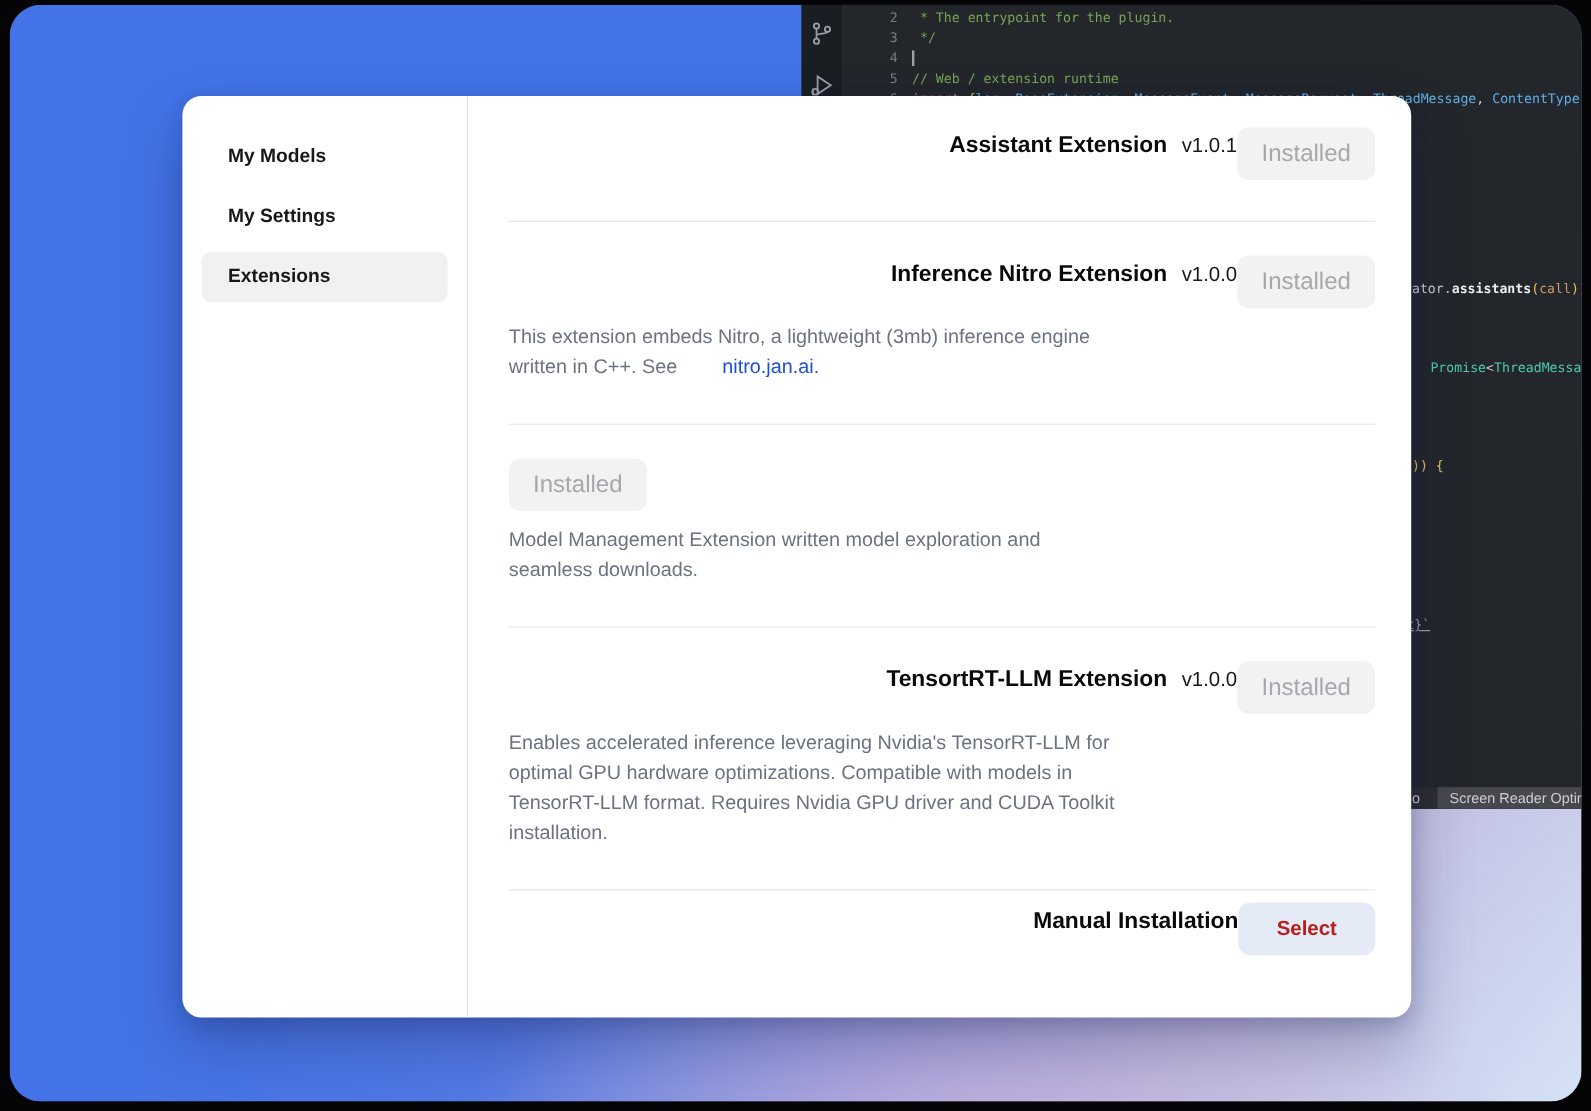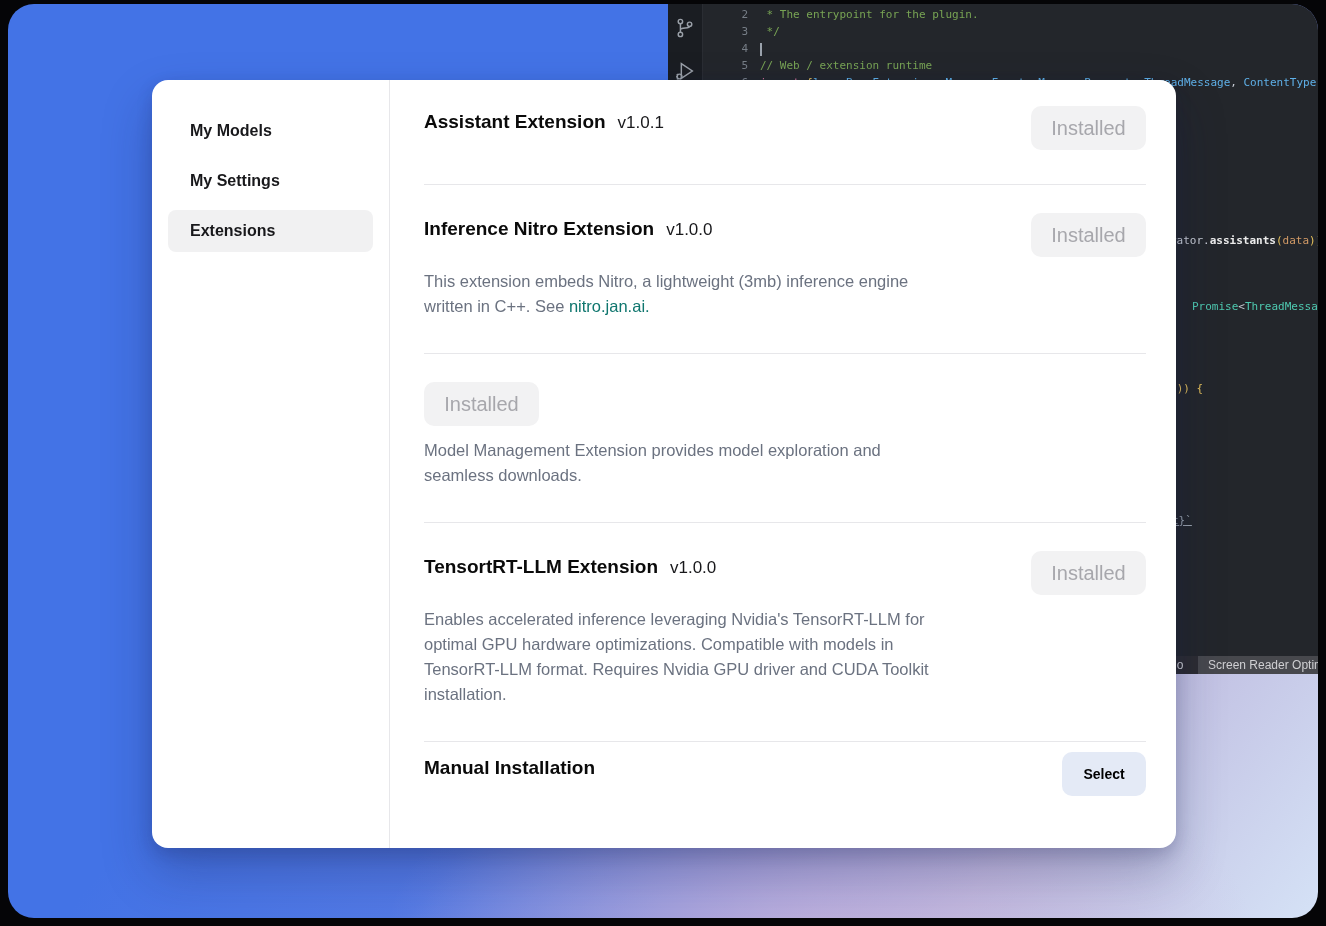--- a/index.html
+++ b/index.html
@@ -43,28 +43,28 @@
     box-shadow:0 24px 50px rgba(20,30,80,.28),0 6px 16px rgba(20,30,80,.18);z-index:5;display:flex;overflow:hidden;}
   .sidebar{width:238px;flex:0 0 auto;border-right:1px solid #e7e7ea;padding:30px 16px 16px;box-sizing:border-box;}
   .side-item{height:42px;display:flex;align-items:center;padding:0 22px;margin-bottom:8px;border-radius:8px;
     font-size:16px;font-weight:700;color:#18181b;cursor:pointer;}
   .side-item.active{background:#f1f1f2;}
   .content{flex:1;padding:28px 30px 0 34px;box-sizing:border-box;}
   .ext-row{border-bottom:1px solid #e7e7ea;padding:30px 0 34px;}
   .ext-row.first{padding-top:0;}
   .ext-row.last{border-bottom:none;padding-bottom:24px;}
   .ext-head{display:flex;align-items:flex-start;}
-  .ext-titles{flex:1;line-height:24px;padding-top:2px;}
+  .ext-titles{flex:1;line-height:24px;padding-top:2px;text-align:right;}
   .ext-name{font-size:19px;font-weight:700;color:#0a0a0a;}
   .ext-ver{font-size:17px;font-weight:400;color:#18181b;margin-left:12px;}
   .ext-desc{margin:12px 0 0;max-width:590px;font-size:16.5px;line-height:25px;color:#6b7280;white-space:pre-line;}
-  .ext-link{color:#0f766e;text-decoration:none;cursor:pointer;}
+  .ext-link{color:#1d4ed8;text-decoration:none;cursor:pointer;margin-left:33px;}
   .btn{border:none;border-radius:10px;height:44px;font-family:inherit;cursor:pointer;margin-top:-2px;flex:0 0 auto;}
   .btn-installed{width:115px;background:#f2f2f3;color:#a7a7ac;font-size:20px;font-weight:500;}
-  .btn-select{width:84px;background:#e4eaf6;color:#000000;font-size:14px;font-weight:700;}
+  .btn-select{width:114px;background:#e4eaf6;color:#b91c1c;font-size:17px;font-weight:700;}
 </style>
 </head>
 <body>
 
 <div class="frame">
 
   <div class="editor">
     <div class="activity-bar">
       <span class="activity-icon src">
         <svg viewBox="0 0 24 24" width="22" height="22" fill="none" stroke="currentColor" stroke-width="1.6">
@@ -82,21 +82,21 @@
         </svg>
       </span>
     </div>
     <div class="code-area">
         <div class="code-line"><span class="ln">2</span><span><span class="tk-comment"> * The entrypoint for the plugin.</span></span></div>
         <div class="code-line"><span class="ln">3</span><span><span class="tk-comment"> */</span></span></div>
         <div class="code-line"><span class="ln">4</span><span><span class="tk-cursor"></span></span></div>
         <div class="code-line"><span class="ln">5</span><span><span class="tk-comment">// Web / extension runtime</span></span></div>
         <div class="code-line"><span class="ln">6</span><span><span class="tk-keyword">import </span><span class="tk-brace">{</span><span class="tk-ident">log</span><span class="tk-plain">, </span><span class="tk-ident">BaseExtension</span><span class="tk-plain">, </span><span class="tk-ident">MessageEvent</span><span class="tk-plain">, </span><span class="tk-ident">MessageRequest</span><span class="tk-plain">, </span><span class="tk-ident">ThreadMessage</span><span class="tk-plain">, </span><span class="tk-ident">ContentType</span></span></div>
       </div>
-    <div class="code-frag frag-1"><span class="tk-plain">rator.</span><span class="tk-fn">assistants</span><span class="tk-brace">(</span><span class="tk-param">data</span><span class="tk-brace">))</span><span class="tk-plain">;</span></div>
+    <div class="code-frag frag-1"><span class="tk-plain">rator.</span><span class="tk-fn">assistants</span><span class="tk-brace">(</span><span class="tk-param">call</span><span class="tk-brace">))</span><span class="tk-plain">;</span></div>
     <div class="code-frag frag-2"><span class="tk-type">Promise</span><span class="tk-plain">&lt;</span><span class="tk-type">ThreadMessage</span></div>
     <div class="code-frag frag-3"><span class="tk-str">"</span><span class="tk-brace">)) </span><span class="tk-brace">{</span></div>
     <div class="code-frag frag-4"><span class="tk-underline">t}`</span></div>
     <div class="status-bar">
       <span class="sb-text">go</span>
       <span class="sb-item">Screen Reader Optimized</span>
     </div>
   </div>
 
   <div class="modal">
@@ -125,21 +125,21 @@
           <button class="btn btn-installed">Installed</button>
         </div>
         <p class="ext-desc"><span>This extension embeds Nitro, a lightweight (3mb) inference engine
 written in C++. See </span><a class="ext-link">nitro.jan.ai.</a></p>
       </div>
 
       <div class="ext-row">
         <div class="ext-head">
           <button class="btn btn-installed">Installed</button>
         </div>
-        <p class="ext-desc">Model Management Extension provides model exploration and
+        <p class="ext-desc">Model Management Extension written model exploration and
 seamless downloads.</p>
       </div>
 
       <div class="ext-row">
         <div class="ext-head">
           <div class="ext-titles">
             <span class="ext-name">TensortRT-LLM Extension</span><span class="ext-ver">v1.0.0</span>
           </div>
           <button class="btn btn-installed">Installed</button>
         </div>

